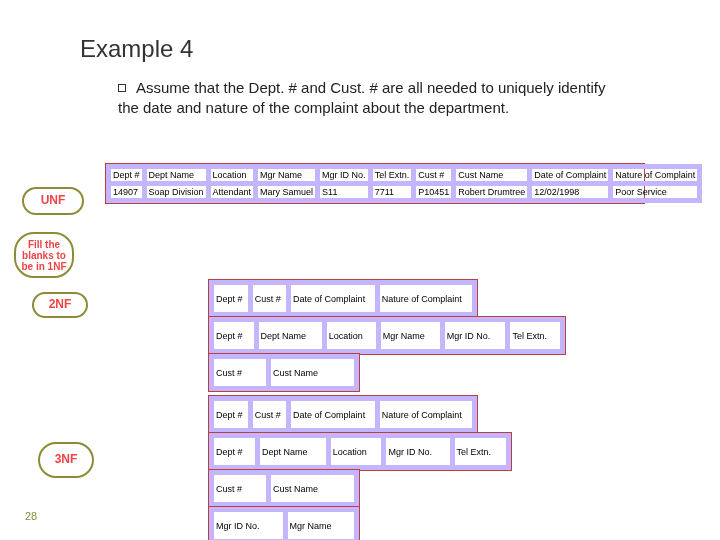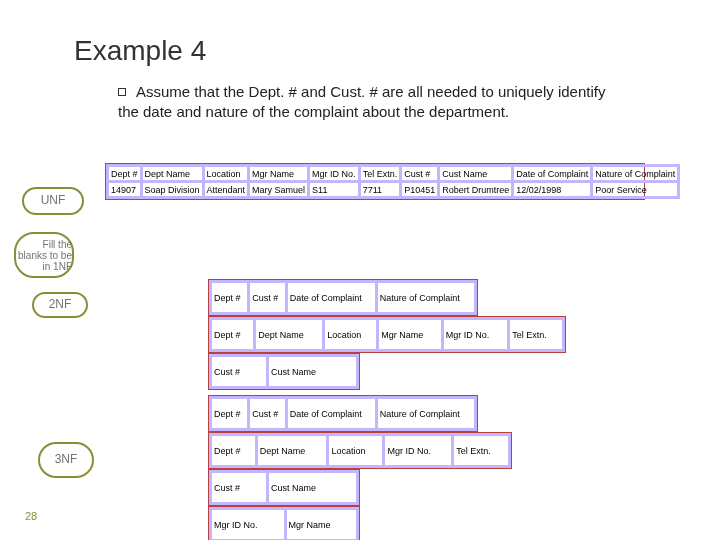--- a/index.html
+++ b/index.html
@@ -13,23 +13,23 @@
     overflow: hidden;
   }
   .slide {
     background: #fff;
     width: 720px;
     height: 540px;
     position: relative;
     padding: 35px 50px 20px 50px;
   }
   .title {
-    font-size: 28px;
+    font-size: 24px;
     color: #333;
-    margin: 0 0 15px 24px;
+    margin: 0 0 15px 30px;
     font-weight: normal;
   }
   .main-bullet {
     font-size: 15px;
     color: #222;
     margin: 0 60px 14px 68px;
     line-height: 1.35;
   }
   .sq {
     display: inline-block;
@@ -37,24 +37,24 @@
     height: 8px;
     border: 1px solid #333;
     margin-right: 10px;
     vertical-align: 1px;
   }
   .badge {
     position: absolute;
     border: 2.5px solid #8b8d36;
     border-radius: 20px;
     font-size: 12px;
-    font-weight: normal;
-    text-align: right;
+    font-weight: bold;
+    text-align: center;
     background: #fff;
-    color: #737373;
+    color: #ef4444;
     display: flex;
     align-items: center;
     justify-content: center;
     line-height: 1.1;
   }
   .badge-unf { left: 22px; top: 187px; width: 62px; height: 28px; }
   .badge-fill { left: 14px; top: 232px; width: 60px; height: 46px; font-size: 10px; }
   .badge-2nf { left: 32px; top: 292px; width: 56px; height: 26px; }
   .badge-3nf { left: 38px; top: 442px; width: 56px; height: 36px; }
   .pagenum {
@@ -76,21 +76,21 @@
   .tbl-3nf-2 { left: 208px; top: 432px; width: 304px; }
   .tbl-3nf-3 { left: 208px; top: 469px; width: 152px; }
   .tbl-3nf-4 { left: 208px; top: 506px; width: 152px; }
   table.grid {
     border-collapse: collapse;
     width: 100%;
     font-size: 9px;
     color: #000;
   }
   table.grid td, table.grid th {
-    border: 3px solid #c4b5fd;
+    border: 5px solid #c4b5fd;
     padding: 1px 2px;
     text-align: left;
     font-weight: normal;
     white-space: nowrap;
     height: 16px;
     vertical-align: middle;
   }
   table.grid .hdr { font-weight: normal; }
   table.schema td {
     height: 32px;

